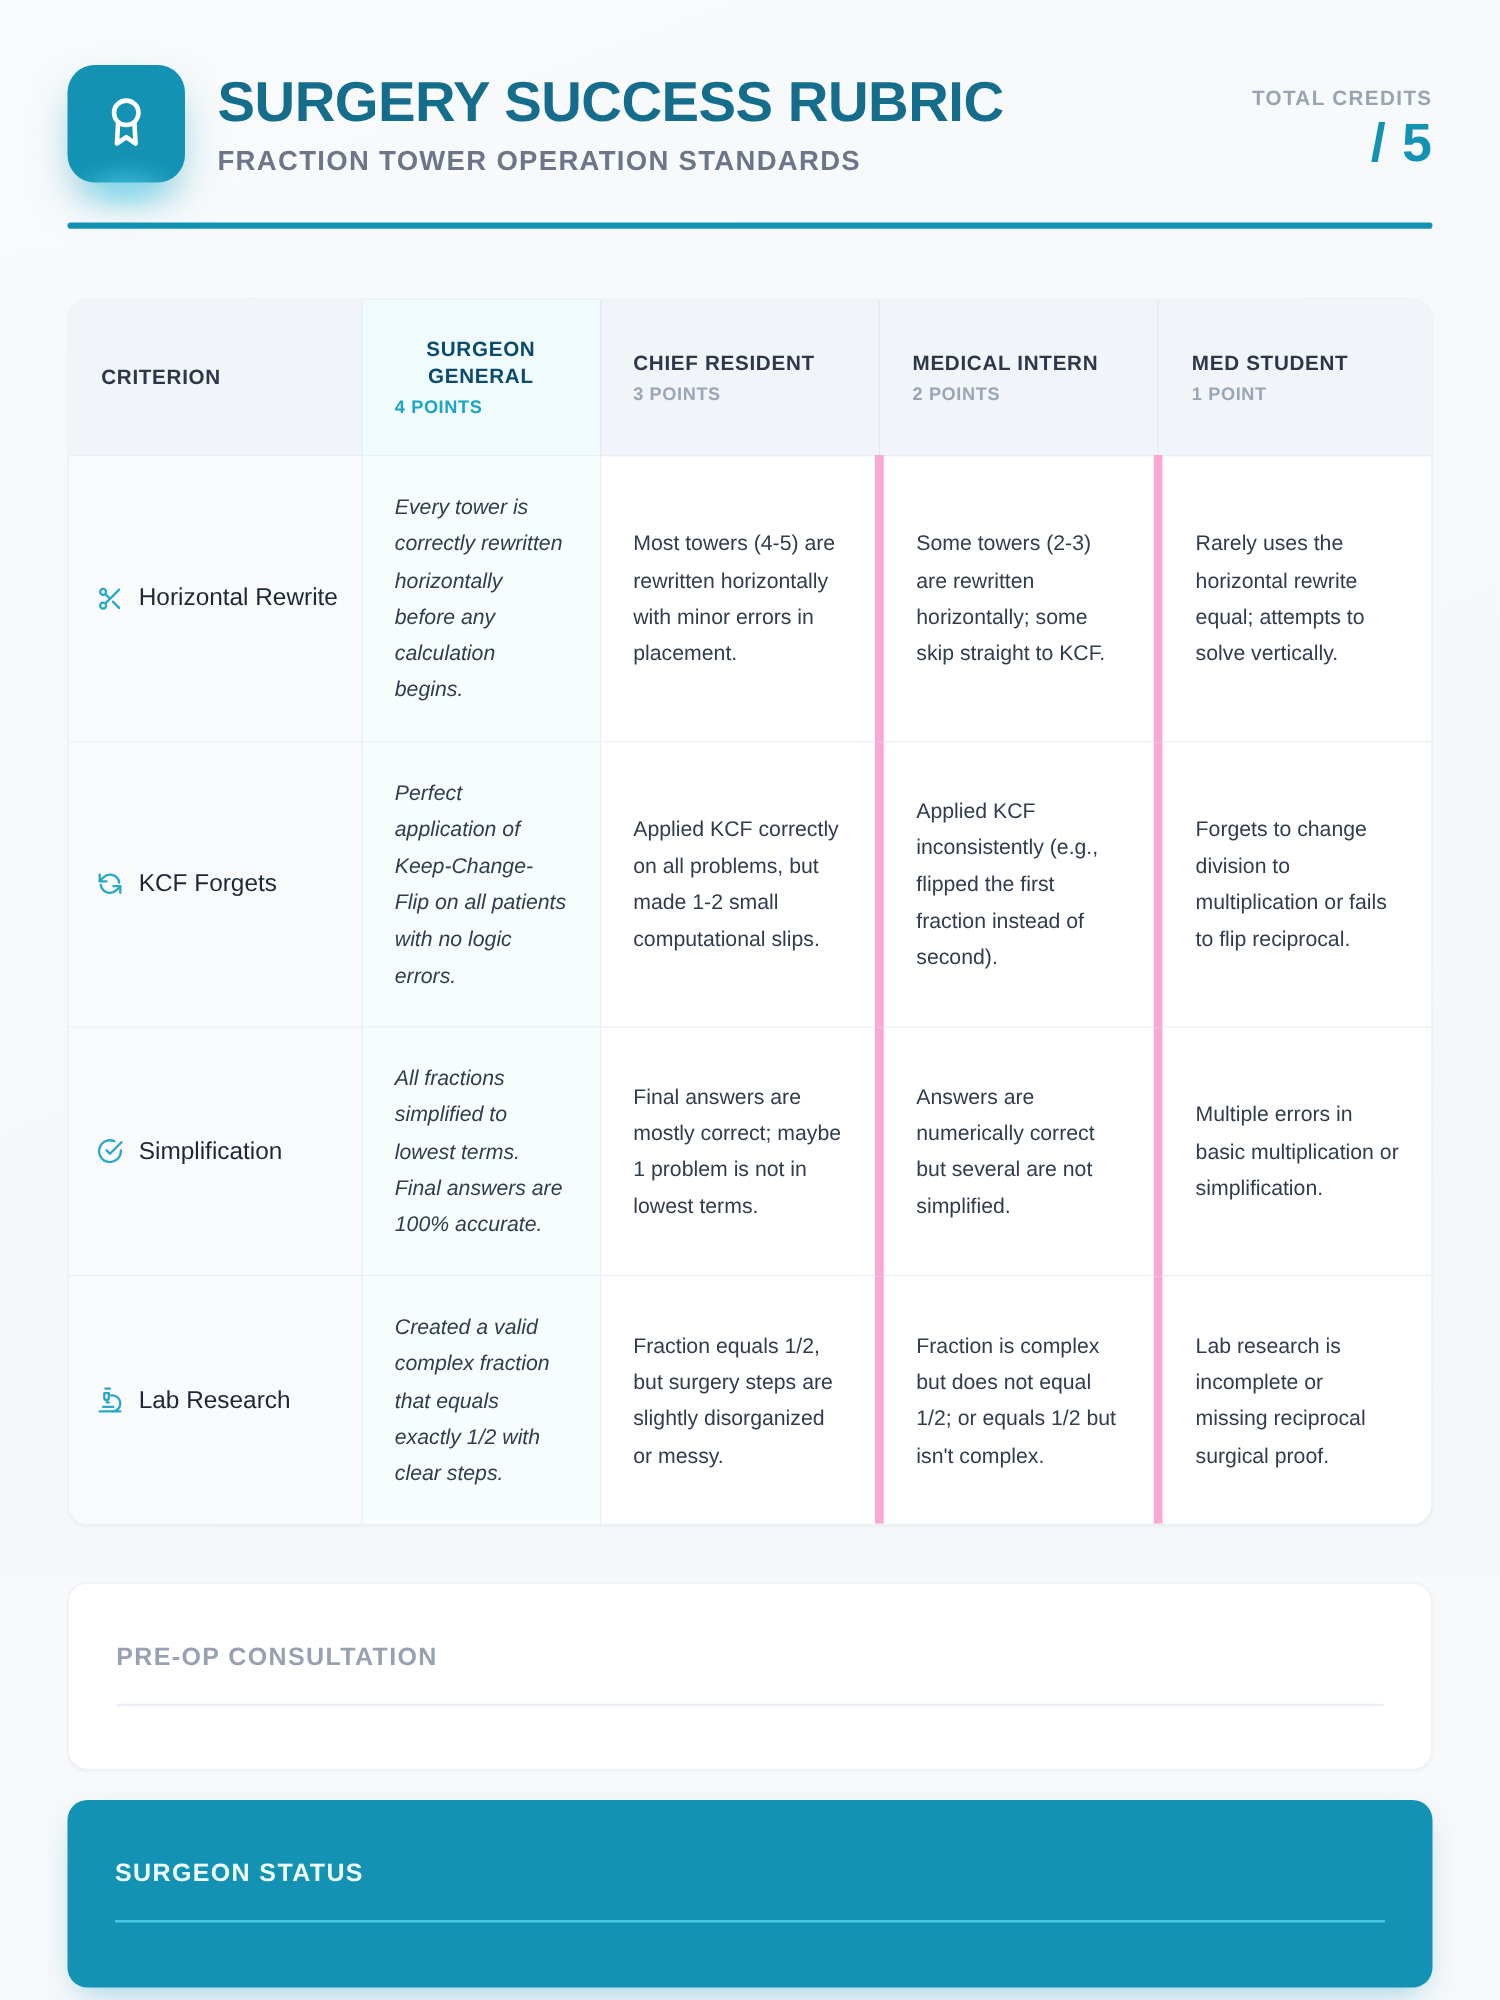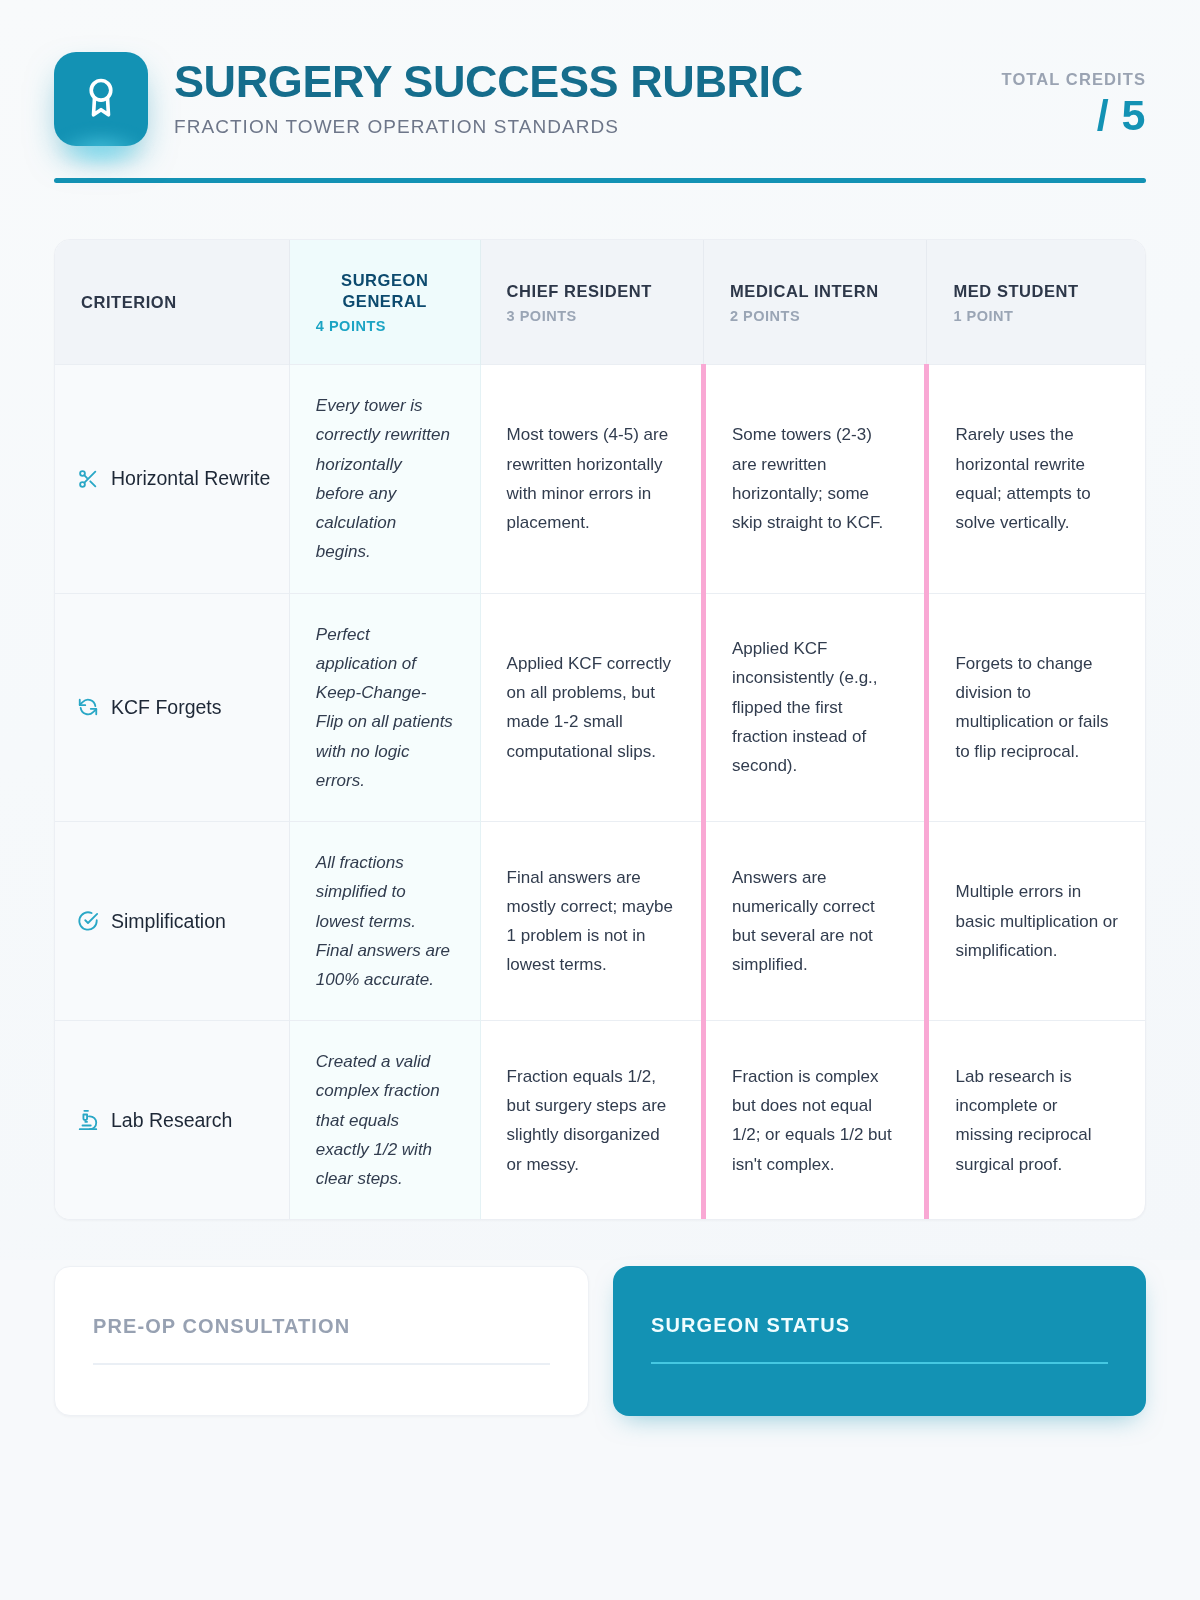--- a/index.html
+++ b/index.html
@@ -39,21 +39,21 @@
     pointer-events:none;
   }
   .title-wrap { margin-left:26px; padding-top:6px; flex:1 1 auto; }
   .main-title {
     font-size:45px; font-weight:bold; letter-spacing:-.4px;
     color:#156d8c; line-height:1.05;
     text-transform:uppercase;
   }
   .sub-title {
     margin-top:11px;
-    font-size:19px; font-weight:normal; letter-spacing:1.05px;
+    font-size:22px; font-weight:bold; letter-spacing:1.05px;
     color:#6d7689; text-transform:uppercase;
   }
   .credits { text-align:right; padding-top:18px; flex:0 0 auto; }
   .credits-label {
     font-size:16.5px; font-weight:bold; letter-spacing:1.1px;
     color:#9aa3b2; text-transform:uppercase;
   }
   .credits-value {
     margin-top:2px;
     font-size:43px; font-weight:bold; color:#1392b4;
@@ -108,21 +108,21 @@
     color:#9aa5b5; text-transform:uppercase;
   }
   .best .col-pts { color:#1ba4c4; }
 
   tbody tr { border-top:1px solid #eaeef3; }
   tbody td {
     vertical-align:middle;
     padding:26px 26px;
     font-size:17px; line-height:1.72;
     color:#313c4e;
-    border-right:5px solid #f9a8d4;
+    border-right:7px solid #f9a8d4;
   }
   tbody td:last-child { border-right:none; }
 
   td.crit-cell {
     background:#f8fafc;
     border-right:1px solid #e9edf2;
     padding:26px 18px 26px 22px;
   }
   .crit-inner { display:flex; align-items:center; gap:12px; }
   .crit-icon { flex:0 0 22px; width:22px; height:22px; color:#29a7c6; display:block; }
@@ -134,21 +134,21 @@
   td.best-cell {
     background:#f6fdfd;
     font-style:italic;
     border-left:1px solid #e4f2f5;
     border-right:1px solid #e4f2f5;
   }
 
   
   .bottom {
     margin-top:46px;
-    display:flex; gap:24px;
+    display:flex; gap:24px;flex-direction:column;
   }
   .card {
     flex:1 1 0;
     min-height:150px;
     border-radius:16px;
     padding:48px 38px 0 38px;
   }
   .card.light {
     background:#ffffff;
     border:1px solid #eef1f5;

